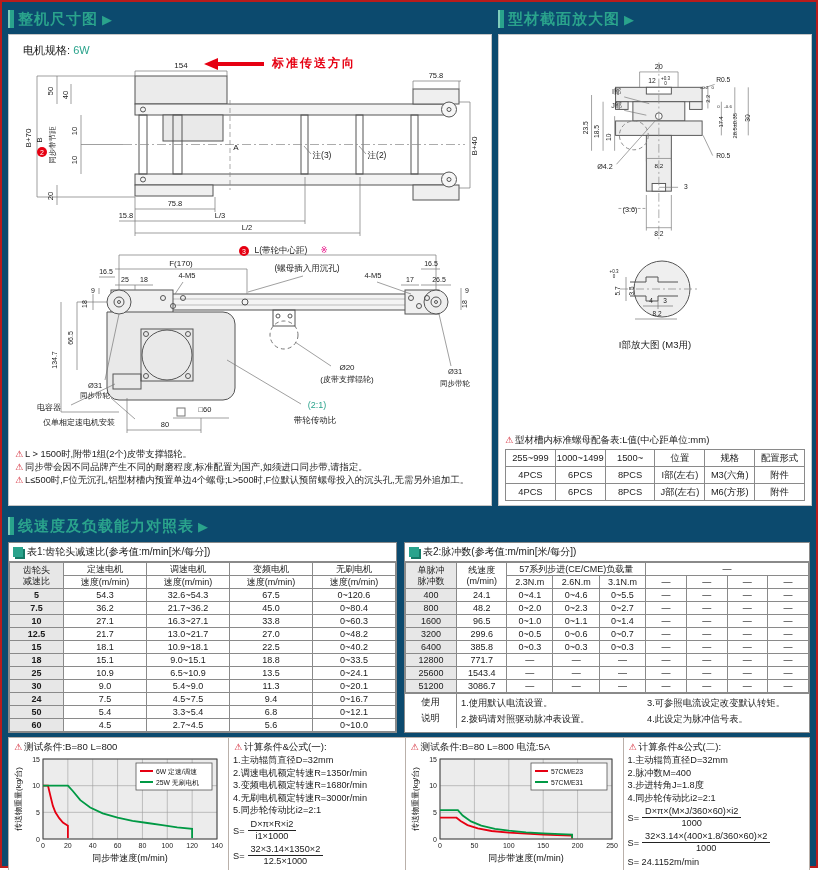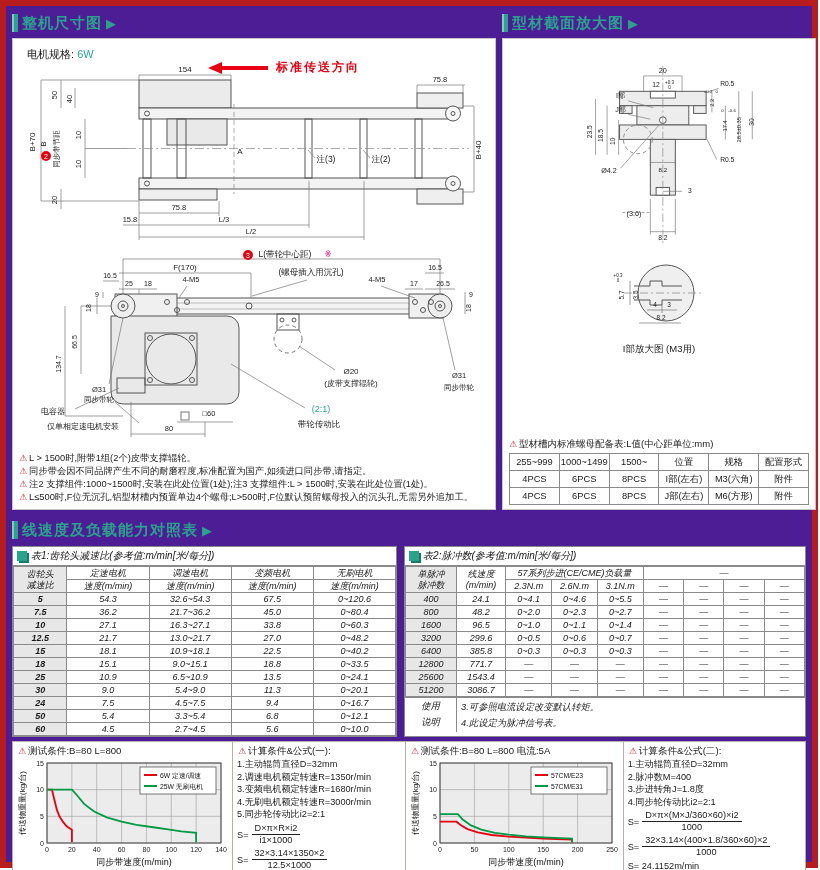--- a/index.html
+++ b/index.html
@@ -1,17 +1,17 @@
 <!DOCTYPE html>
 <html><head>
 <meta charset="utf-8">
 <style>
   html,body{margin:0;padding:0;background:#fff;}
   body{width:820px;height:870px;font-family:"Liberation Sans","DejaVu Sans",sans-serif;color:#1a1a1a;}
-  #page{position:relative;width:818px;height:868px;border:6px solid #b91c1c;background:#4c1d95;box-sizing:border-box;padding:5px 6px;}
+  #page{position:relative;width:818px;height:868px;border:2px solid #b91c1c;background:#0c4a6e;box-sizing:border-box;padding:5px 6px;}
   
   .sec-head{display:flex;align-items:center;height:24px;margin-bottom:3px;}
   .hbar{width:6px;height:18px;background:linear-gradient(90deg,#7fcdbb 0 2px,#2aa38c 2px);margin-right:4px;}
   .sec-title{color:#2aa38c;font-weight:bold;font-size:15px;letter-spacing:1px;}
   .sec-arrow{color:#2aa38c;font-size:13px;margin-left:4px;}
   .panel{border:1px solid #c6c6c6;background:#fff;box-sizing:border-box;}
   .row-top{display:flex;gap:6px;}
   .col-left{width:486px;}
   .col-right{width:314px;}
   .box-left{height:472px;position:relative;padding:4px 6px;}
@@ -21,21 +21,21 @@
   .dir-arrow{position:absolute;top:20px;left:195px;display:flex;align-items:center;}
   .ar-head{width:0;height:0;border-top:6px solid transparent;border-bottom:6px solid transparent;border-right:14px solid #e60012;}
   .ar-line{width:46px;height:4px;background:#e60012;}
   .dir-text{color:#e60012;font-weight:bold;font-size:12px;margin-left:8px;letter-spacing:2px;}
   svg text{font-family:"Liberation Sans","DejaVu Sans",sans-serif;}
   .notes{margin-top:2px;}
   .notes div,.use-notes div{font-size:9.3px;line-height:13px;color:#222;}
   .warn{color:#cf1322;font-size:9px;margin-right:2px;}
   
   .row-tables{display:flex;gap:7px;margin-top:4px;}
-  .tbl-box{border:1px solid #8a8a8a;box-sizing:border-box;background:#fff;font-style:italic;}
+  .tbl-box{border:1px solid #8a8a8a;box-sizing:border-box;background:#fff;}
   .tbl-cap{display:flex;align-items:center;gap:4px;font-size:10px;padding:2px 4px;border-bottom:1px solid #8a8a8a;height:14px;}
   .tbl-ic{width:10px;height:10px;background:#2aa38c;box-shadow:2px 2px 0 #157a66;flex:none;}
   table.grid{border-collapse:collapse;width:100%;table-layout:fixed;}
   table.grid th,table.grid td{border:1px solid #8a8a8a;font-size:9px;text-align:center;padding:0;height:12px;line-height:11px;font-weight:normal;}
   table.grid thead th{background:#fff;}
   table.grid th.fc, table.grid tbody td:first-child{background:#e7e7e7;}
   #t1 tbody td:first-child{font-weight:bold;}
   table.grid tr{height:12px;}
   .use-row{display:flex;border-top:0;}
   .use-label{width:51px;border-right:1px solid #8a8a8a;text-align:center;font-size:9.3px;line-height:16px;flex:none;}
@@ -265,21 +265,20 @@
             <text x="64" y="183" font-size="8" fill="#1a1a1a" text-anchor="middle">仅单相定速电机安装</text>
             <text x="190" y="170" font-size="7.5" fill="#1a1a1a" text-anchor="middle">□60</text>
             <text x="150" y="185" font-size="7.5" fill="#1a1a1a" text-anchor="middle">80</text>
             <text x="302" y="166" font-size="9" fill="#2aa38c" text-anchor="middle">(2:1)</text>
             <text x="300" y="181" font-size="8.5" fill="#1a1a1a" text-anchor="middle">带轮传动比</text>
           </svg>
 
         <div class="notes">
             <div><span class="warn">⚠</span>L &gt; 1500时,附带1组(2个)皮带支撑辊轮。</div>
             <div><span class="warn">⚠</span>同步带会因不同品牌产生不同的耐磨程度,标准配置为国产,如须进口同步带,请指定。</div>
-            <div><span class="warn">⚠</span>注2 支撑组件:1000~1500时,安装在此处位置(1处);注3 支撑组件:L &gt; 1500时,安装在此处位置(1处)。</div>
             <div><span class="warn">⚠</span>L≤500时,F位无沉孔,铝型材槽内预置单边4个螺母;L&gt;500时,F位默认预留螺母投入的沉头孔,无需另外追加工。</div>
           </div>
       </div>
     </div>
 
     <div class="col-right">
       <div class="sec-head">
         <span class="hbar"></span>
         <span class="sec-title">型材截面放大图</span>
         <span class="sec-arrow">▶</span>
@@ -667,20 +666,24 @@
               <td>—</td>
               <td>—</td>
             </tr>
           </tbody>
       </table>
       <div class="use-row" style="border-top:1px solid #8a8a8a">
         <div class="use-label">
           <div>使用</div>
           <div>说明</div>
         </div>
+        <div class="use-notes un-l">
+            <div>1.使用默认电流设置。</div>
+            <div>2.拨码请对照驱动脉冲表设置。</div>
+          </div>
         <div class="use-notes">
             <div>3.可参照电流设定改变默认转矩。</div>
             <div>4.此设定为脉冲信号表。</div>
           </div>
       </div>
     </div>
   </div>
 
   <div class="row-bottom">
 

